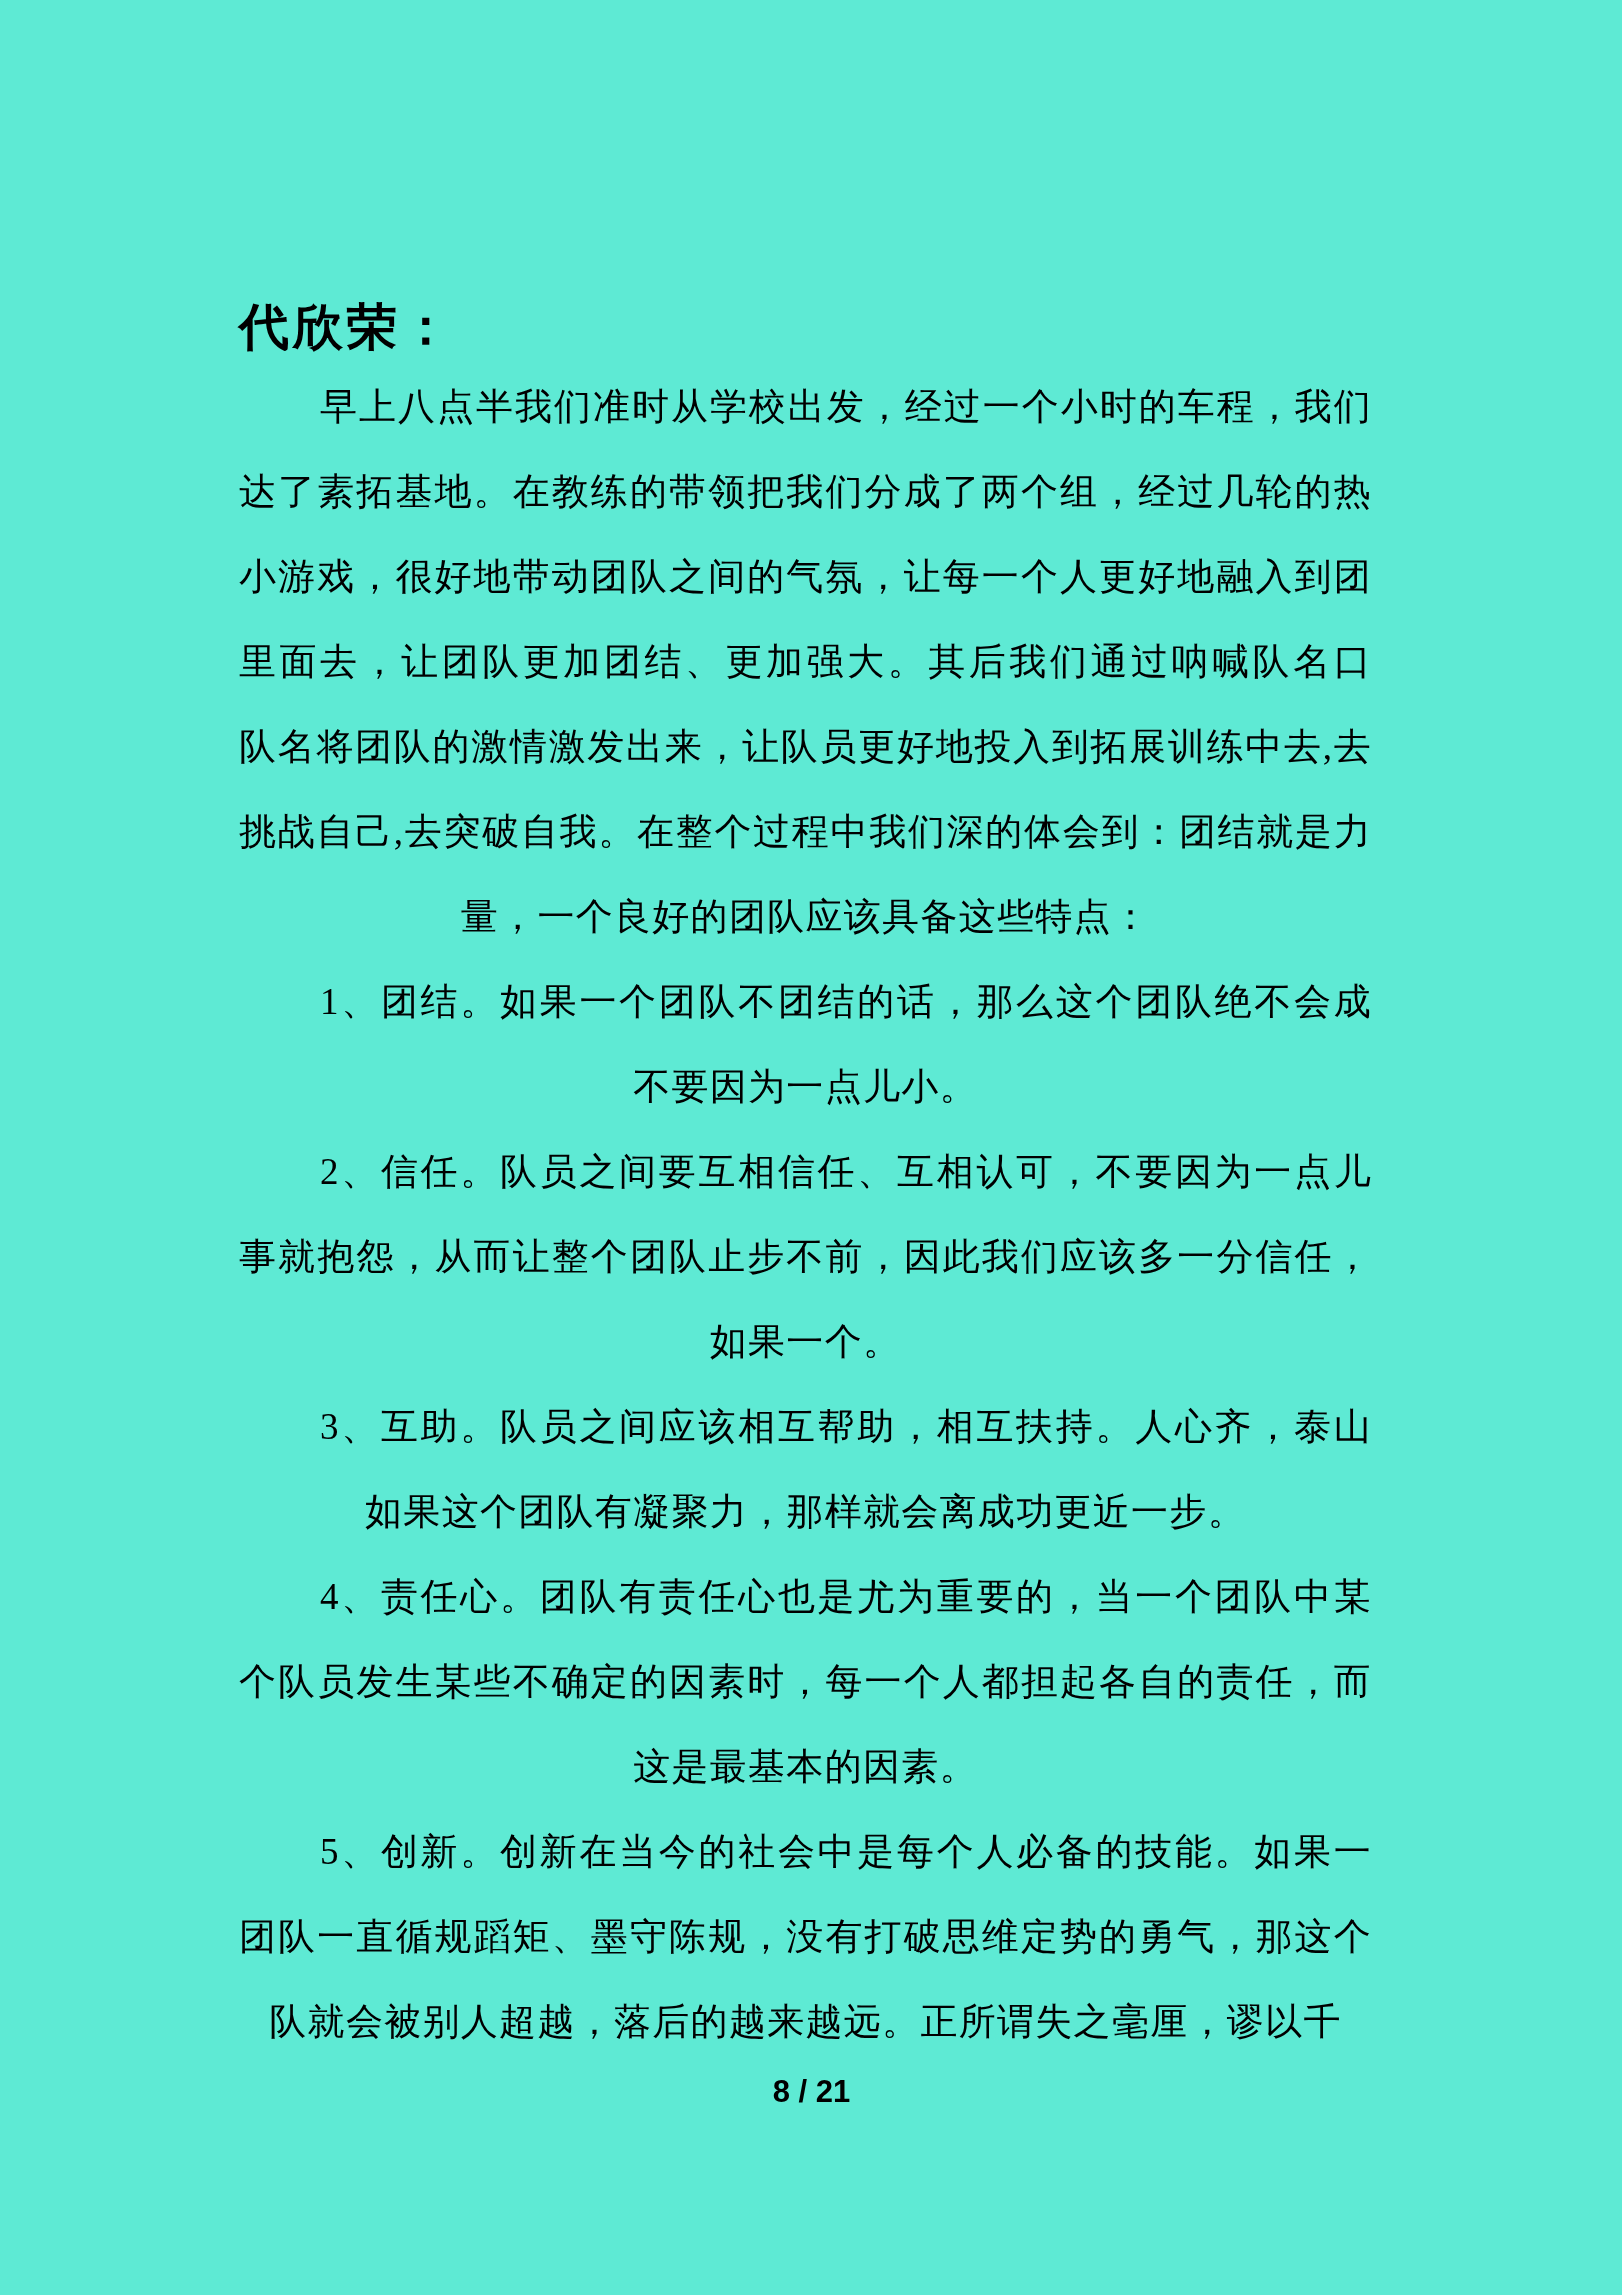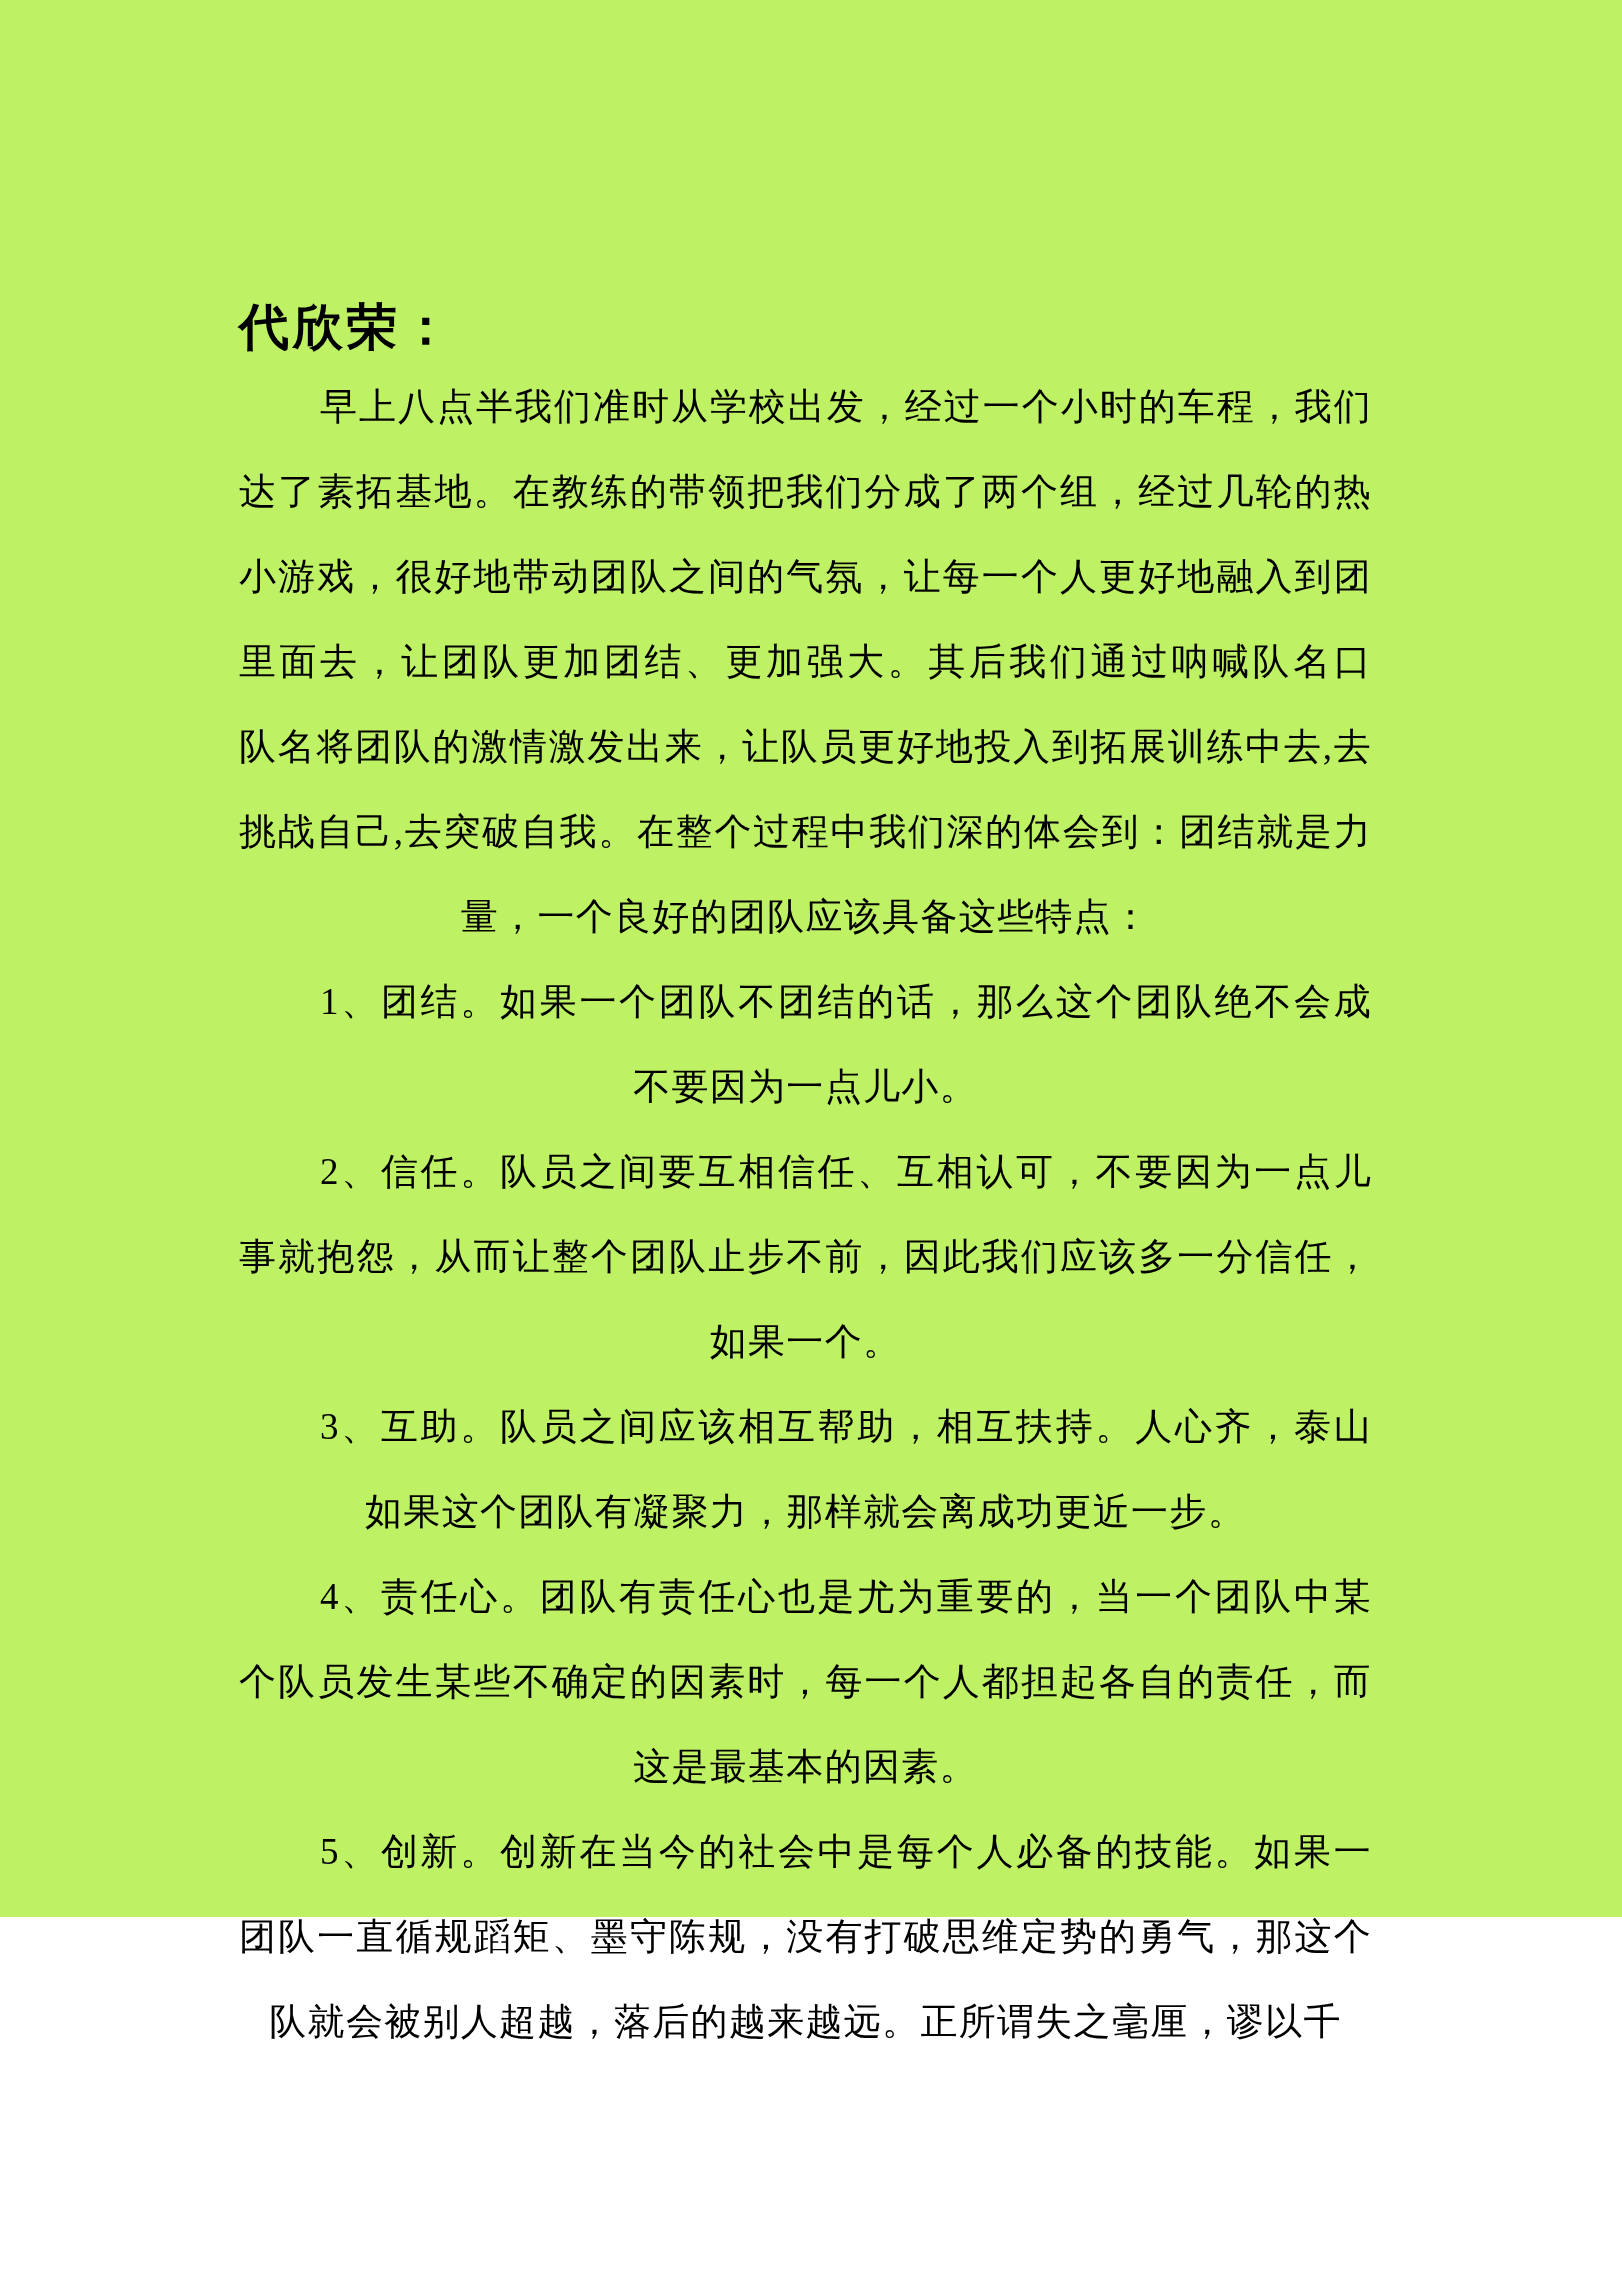--- a/index.html
+++ b/index.html
@@ -9,22 +9,22 @@
     height: 2295px;
     background: #ffffff;
     font-family: "Liberation Serif", "DejaVu Serif", serif;
     color: #000000;
     overflow: hidden;
   }
   .page {
     position: absolute;
     left: 0; top: 0;
     width: 1623px;
-    height: 1917px;
-    background: #bef264;
+    height: 2295px;
+    background: #5eead4;
   }
   .heading {
     position: absolute;
     left: 239px;
     top: 296px;
     width: 1133px;
     font-size: 50px;
     font-weight: bold;
     line-height: 63px;
     white-space: nowrap;
@@ -87,15 +87,16 @@
       <div class="line justify indent">3、互助。队员之间应该相互帮助，相互扶持。人心齐，泰山移。</div>
       <div class="line">如果这个团队有凝聚力，那样就会离成功更近一步。</div>
       <div class="line justify indent">4、责任心。团队有责任心也是尤为重要的，当一个团队中某一</div>
       <div class="line justify">个队员发生某些不确定的因素时，每一个人都担起各自的责任，而不</div>
       <div class="line">这是最基本的因素。</div>
       <div class="line justify indent">5、创新。创新在当今的社会中是每个人必备的技能。如果一个</div>
       <div class="line justify">团队一直循规蹈矩、墨守陈规，没有打破思维定势的勇气，那这个团</div>
       <div class="line">队就会被别人超越，落后的越来越远。正所谓失之毫厘，谬以千里。</div>
     </div>
 
+  <div class="footer">8 / 21</div>
 
 </div>
 
 
 </body></html>

